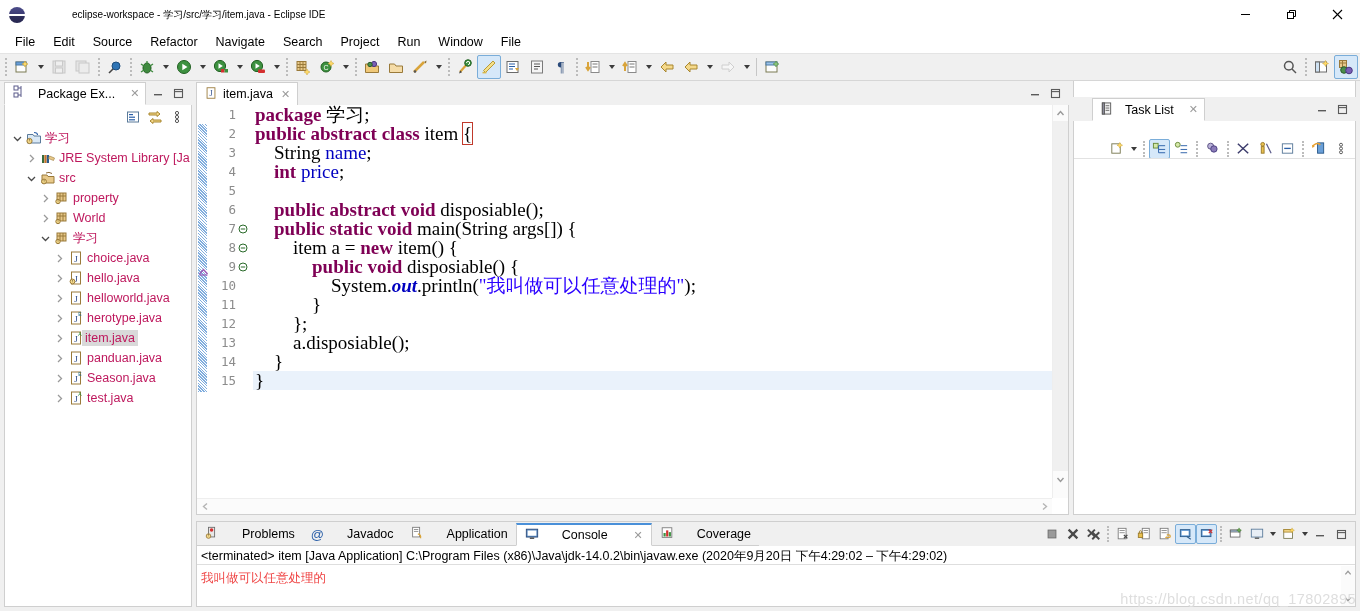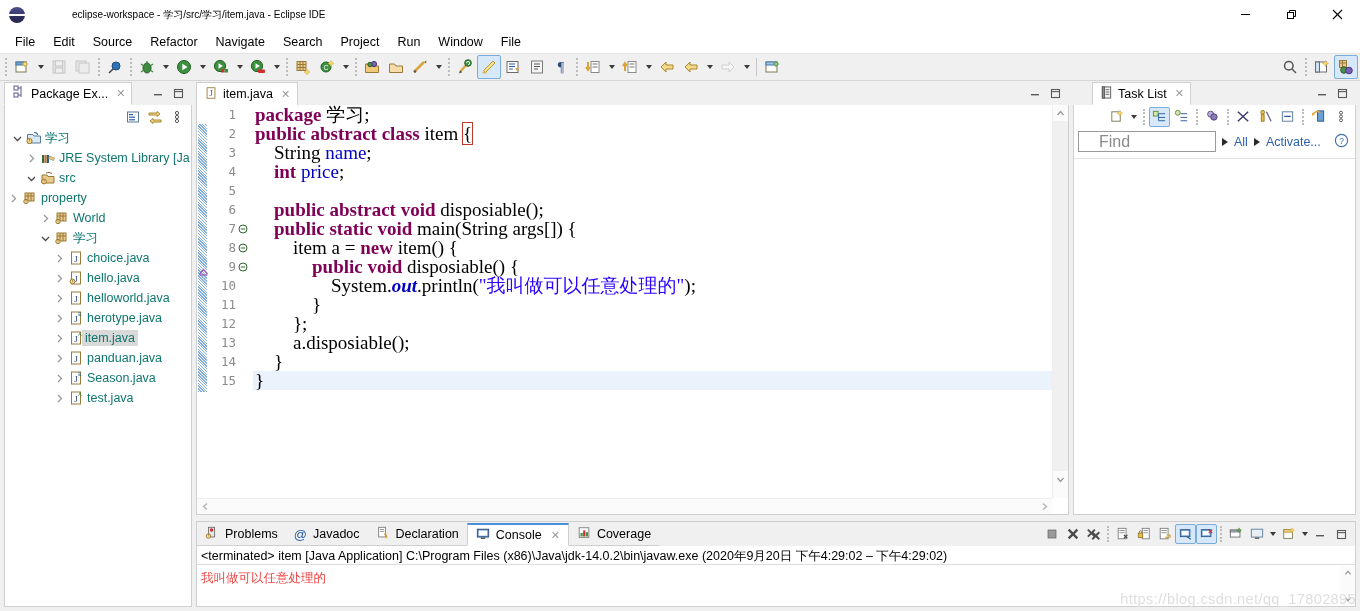--- a/index.html
+++ b/index.html
@@ -80,21 +80,21 @@
     background: #f0f0f0;
   }
 
   
   .view { position: absolute; background: #ffffff; }
   .view-tabbar {
     height: 24px; display: flex; align-items: flex-end;
     background: #f0f0f0; position: relative;
   }
   .view-tab {
-    display: flex; align-items: center; gap: 5px;
+    display: flex; align-items: center; gap: 12px;
     height: 23px; padding: 0 6px 0 7px;
     background: #fcfcfc;
     border-top: 1px solid #cfcfcf;
     border-left: 1px solid #cfcfcf;
     border-right: 1px solid #cfcfcf;
     font-size: 12.5px; color: #000; white-space: nowrap;
   }
   .view-tab.active { background:#ffffff; border-bottom:1px solid #fff; }
   .tab-close {
     font-size: 11px; color: #9a9a9a; margin-left: 3px;
@@ -126,21 +126,21 @@
     background: #fff;
     border: 1px solid #cfcfcf; border-top: 0;
   }
   #pkg-explorer .view-tabbar { margin: 0 -1px; }
   .tree {
     position: absolute; left: 0; right: 0; top: 47px; bottom: 0;
     overflow: hidden; background: #fff;
   }
   .trow {
     display: flex; align-items: center; height: 20px;
-    font-size: 12.5px; color: #0f766e; white-space: nowrap;
+    font-size: 12.5px; color: #be185d; white-space: nowrap;
   }
   .trow.sel .tlabel { background: #d9d9d9; padding: 1px 3px; margin: -1px -3px; }
   .twist {
     width: 16px; display: flex; align-items: center;
     justify-content: center; flex: none; color: #6b6b6b;
   }
   .ticon { width: 18px; flex: none; display:flex; align-items:center; justify-content:center; }
   .tlabel { padding-left: 2px; }
 
   
@@ -224,21 +224,21 @@
   }
   #console-stack {
     position: absolute; inset: 0;
     border: 1px solid #cfcfcf; background: #fff;
   }
   .c-tabbar {
     height: 24px; display: flex; align-items: flex-end;
     background: #f0f0f0;
   }
   .c-tab {
-    display: flex; align-items: center; gap: 6px;
+    display: flex; align-items: center; gap: 23px;
     height: 23px; padding: 0 8px;
     font-size: 12.5px; color: #000; white-space: nowrap;
     border-bottom: 1px solid #cfcfcf;
   }
   .c-tab.active {
     background: #ffffff; border: 1px solid #cfcfcf;
     border-bottom: 1px solid #ffffff;
     border-top: 2px solid #4a90d9;
   }
   .c-toolbar {
@@ -258,21 +258,21 @@
   .console-scroll {
     position: absolute; right: 0; top: 44px; bottom: 0; width: 14px;
     background: #fbfbfb;
   }
 
   
   #task-list {
     right: 4px; top: 0; width: 283px; height: 434px;
     border: 1px solid #cfcfcf; border-top: 0; background: #fff;
   }
-  #task-list .view-tabbar { margin: 0 -1px; padding-left: 19px; }
+  #task-list .view-tabbar { margin: 16px -1px; padding-left: 19px; }
   .find-row {
     display: flex; align-items: center; gap: 6px;
     padding: 3px 6px 3px 4px; background: #fff;
   }
   .find-input {
     width: 138px; height: 21px; border: 1px solid #9a9a9a;
     background: #fff; display: flex; align-items: center;
     padding: 0 20px; font-size: 16px; color: #8a8a8a;
   }
   .find-link { color: #2b5fa8; font-size: 12.5px; }
@@ -657,21 +657,21 @@
             <svg width="16" height="16" viewBox="0 0 16 16">
               <path d="M2 5 h5 l1 1.5 h6 v6.5 h-12 z" fill="#e8c98a" stroke="#9a7a3a"></path>
               <path d="M6 3 q3 -1.5 6 0.5" fill="none" stroke="#8a6a3a" stroke-width="1"></path>
               <circle cx="4" cy="11.5" r="2.4" fill="#f5d98a" stroke="#9a7a3a"></circle>
               <text x="4" y="12.8" font-size="4" fill="#000" text-anchor="middle" font-family="Liberation Sans">!</text>
             </svg>
           </span>
           <span class="tlabel">src</span>
         </div>
 
-        <div class="trow" style="">
+        <div class="trow" style="padding-left:32px">
           <span class="twist">
             <svg width="9" height="9" viewBox="0 0 9 9">
                 <polyline points="3,1 6.5,4.5 3,8" fill="none" stroke="#9a9a9a" stroke-width="1.3"></polyline>
               </svg>
           </span>
           <span class="ticon">
             <svg width="16" height="16" viewBox="0 0 16 16">
               <rect x="3" y="3" width="9" height="8" fill="#e8c98a" stroke="#9a7a3a"></rect>
               <line x1="3" y1="6" x2="12" y2="6" stroke="#9a7a3a"></line>
               <line x1="6" y1="3" x2="6" y2="11" stroke="#9a7a3a"></line>
@@ -1143,21 +1143,21 @@
           </div>
           <div class="c-tab">
             <span>
               <svg width="14" height="14" viewBox="0 0 16 16">
                 <rect x="3" y="1.5" width="8" height="11" fill="#fff" stroke="#7a7a7a"></rect>
                 <line x1="4.5" y1="4" x2="9.5" y2="4" stroke="#888"></line>
                 <line x1="4.5" y1="6.2" x2="9.5" y2="6.2" stroke="#888"></line>
                 <path d="M9 9 q4 1 3 5" fill="none" stroke="#d9a43a" stroke-width="1.4"></path>
               </svg>
             </span>
-            <span>Declaration</span>
+            <span>Application</span>
           </div>
           <div class="c-tab active">
             <span>
               <svg width="14" height="14" viewBox="0 0 16 16">
                 <rect x="1.5" y="2.5" width="13" height="9" fill="#5a8ac0" stroke="#2a4a7a"></rect>
                 <rect x="3" y="4" width="10" height="6" fill="#fff"></rect>
                 <rect x="5.5" y="12" width="5" height="1.6" fill="#4a4a4a"></rect>
               </svg>
             </span>
             <span>Console</span>

